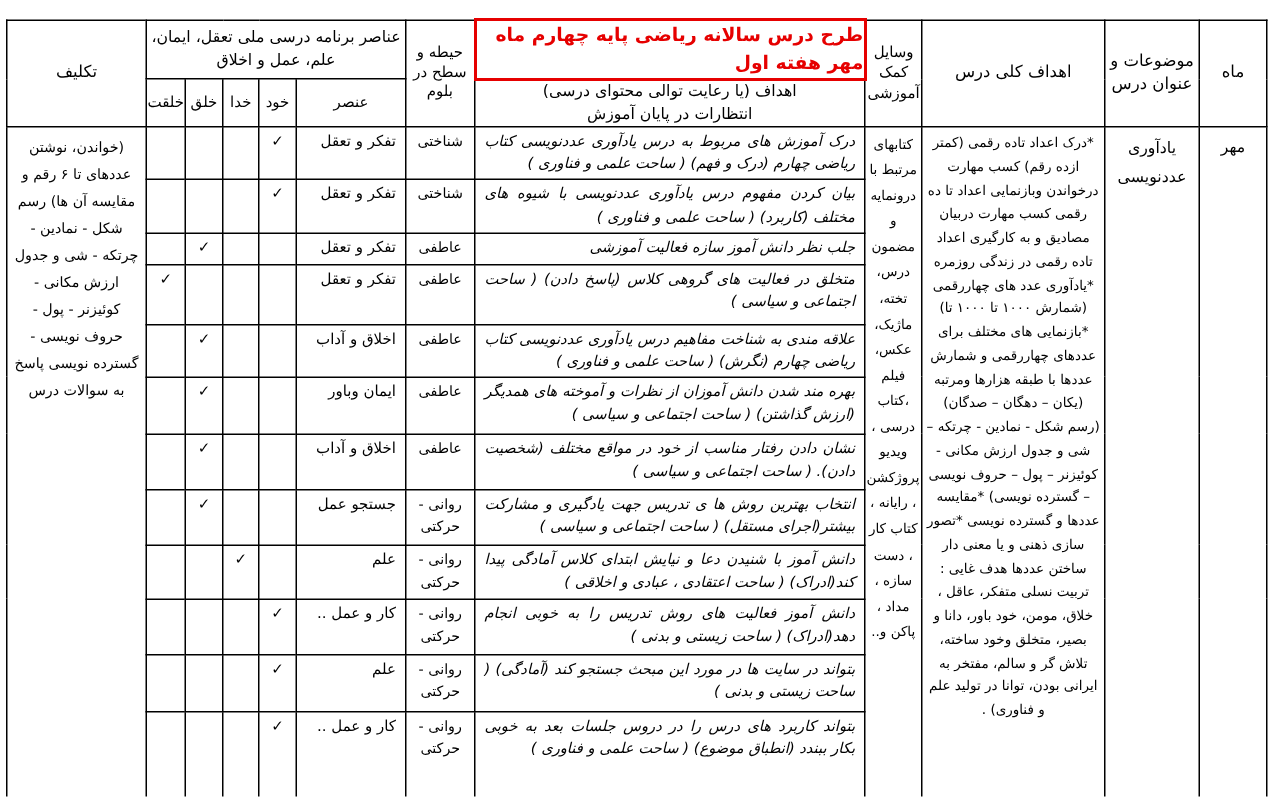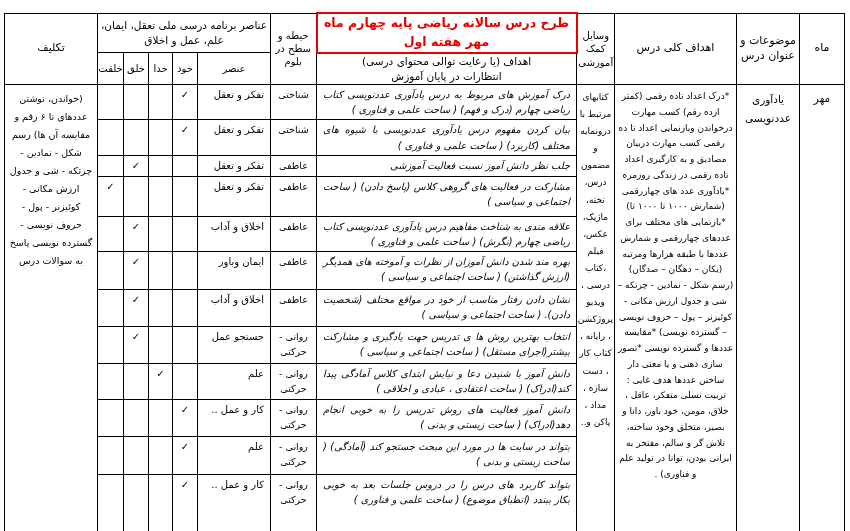--- a/index.html
+++ b/index.html
@@ -29,20 +29,21 @@
   th.h-aids { font-size: 10px; line-height: 1.35; }
   th.h-elements { font-size: 10.5px; line-height: 1.4; text-align: center; }
   th.h-subcol { font-size: 10px; }
   th.h-bloom { font-size: 10px; line-height: 1.3; }
 
   th.title-cell {
     border: 2px solid var(--title-red, #e60000);
     color: var(--title-red, #e60000);
     font-weight: bold; font-size: 12.5px;
     vertical-align: middle;
+    text-align: right;
   }
 
   td.c-month   { text-align: center; font-size: 10.5px; padding-top: 5px; line-height: 1.7; }
   td.c-topic   { text-align: center; font-size: 10.5px; padding: 5px 2px 0; line-height: 1.8; }
   td.c-goals   { text-align: center; font-size: 9px;  padding: 4px 2px; line-height: 1.75; }
   td.c-aids    { text-align: center; font-size: 9px;  padding: 4px 1px; line-height: 1.9; }
   td.c-obj     { text-align: justify; font-size: 9.8px; padding: 2px 6px; line-height: 1.55; font-style: italic; }
   td.c-bloom   { text-align: center;  font-size: 9.5px; padding: 2px 4px; line-height: 1.6; }
   td.c-elem    { text-align: right;  font-size: 10px; padding: 2px 6px; line-height: 1.5; }
   td.c-chk     { text-align: center; font-size: 10px;  padding-top: 2px; }
@@ -121,30 +122,30 @@
         <tr>
           <td class="c-obj">بیان کردن مفهوم درس یادآوری عددنویسی با شیوه های مختلف (کاربرد) ( ساحت علمی و فناوری )</td>
           <td class="c-bloom">شناختی</td>
           <td class="c-elem">تفکر و تعقل</td>
           <td class="c-chk">✓</td>
           <td class="c-chk"></td>
           <td class="c-chk"></td>
           <td class="c-chk"></td>
         </tr>
         <tr>
-          <td class="c-obj">جلب نظر دانش آموز نسبت فعالیت آموزشی</td>
-          <td class="c-bloom">عاطفی</td>
-          <td class="c-elem">تفکر و تعقل</td>
-          <td class="c-chk"></td>
-          <td class="c-chk"></td>
-          <td class="c-chk">✓</td>
-          <td class="c-chk"></td>
-        </tr>
-        <tr>
-          <td class="c-obj">مشارکت در فعالیت های گروهی کلاس (پاسخ دادن) ( ساحت اجتماعی و سیاسی )</td>
+          <td class="c-obj">جلب نظر دانش آموز سازه فعالیت آموزشی</td>
+          <td class="c-bloom">عاطفی</td>
+          <td class="c-elem">تفکر و تعقل</td>
+          <td class="c-chk"></td>
+          <td class="c-chk"></td>
+          <td class="c-chk">✓</td>
+          <td class="c-chk"></td>
+        </tr>
+        <tr>
+          <td class="c-obj">متخلق در فعالیت های گروهی کلاس (پاسخ دادن) ( ساحت اجتماعی و سیاسی )</td>
           <td class="c-bloom">عاطفی</td>
           <td class="c-elem">تفکر و تعقل</td>
           <td class="c-chk"></td>
           <td class="c-chk"></td>
           <td class="c-chk"></td>
           <td class="c-chk">✓</td>
         </tr>
         <tr>
           <td class="c-obj">علاقه مندی به شناخت مفاهیم درس یادآوری عددنویسی کتاب ریاضی چهارم (نگرش) ( ساحت علمی و فناوری )</td>
           <td class="c-bloom">عاطفی</td>

